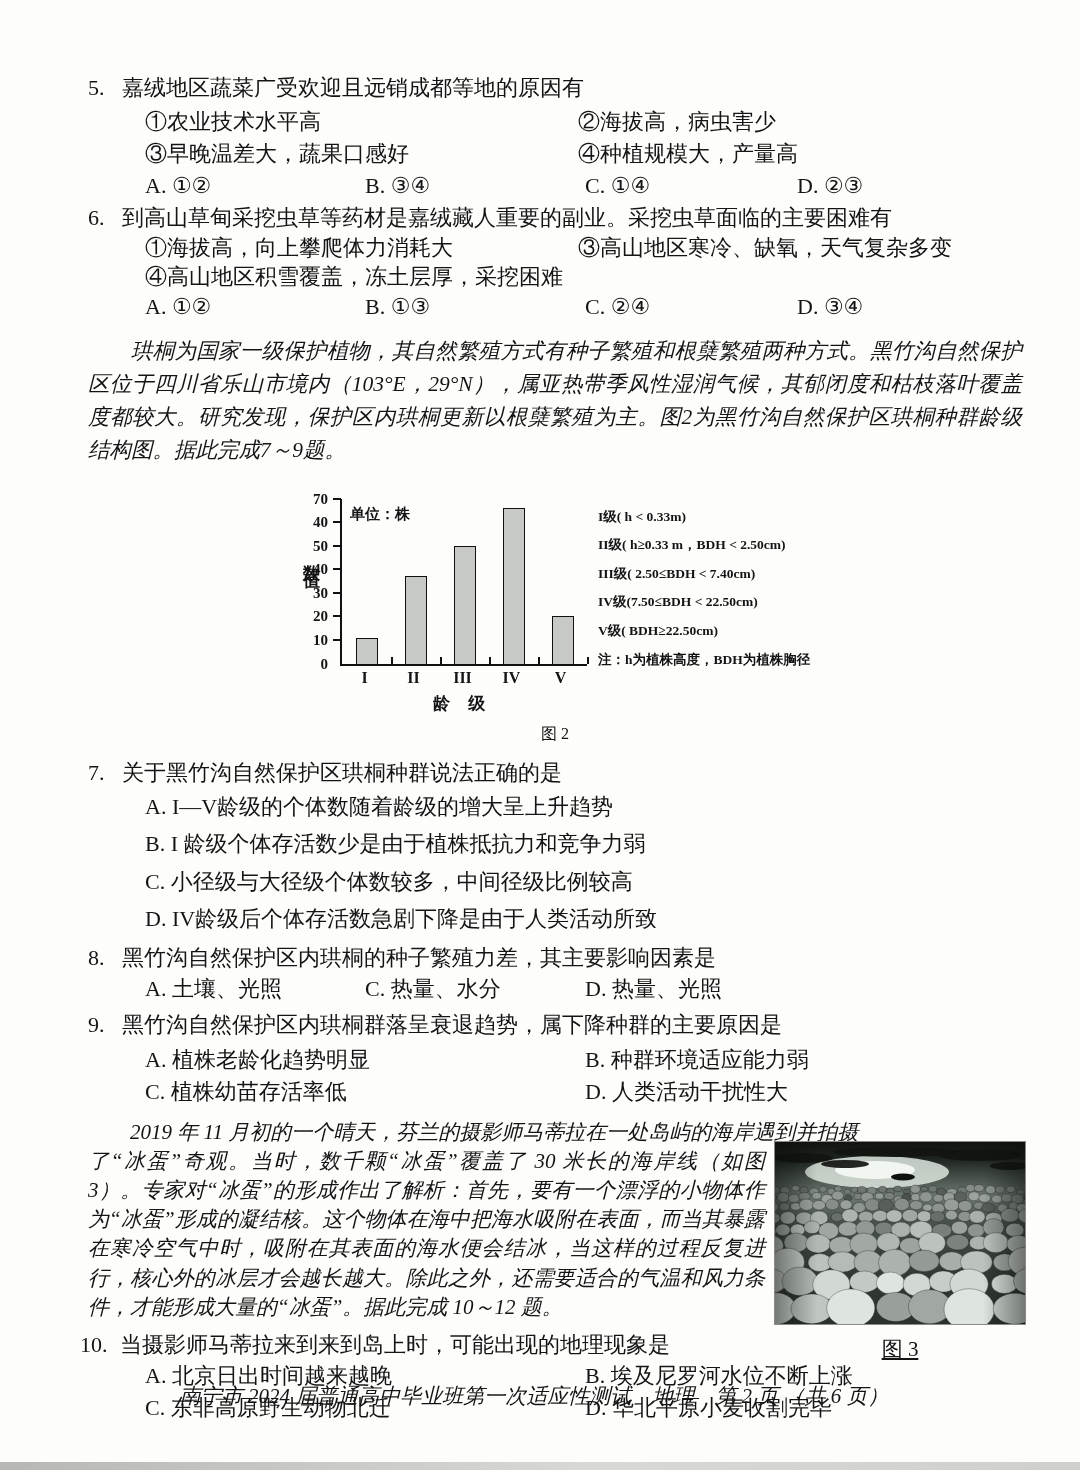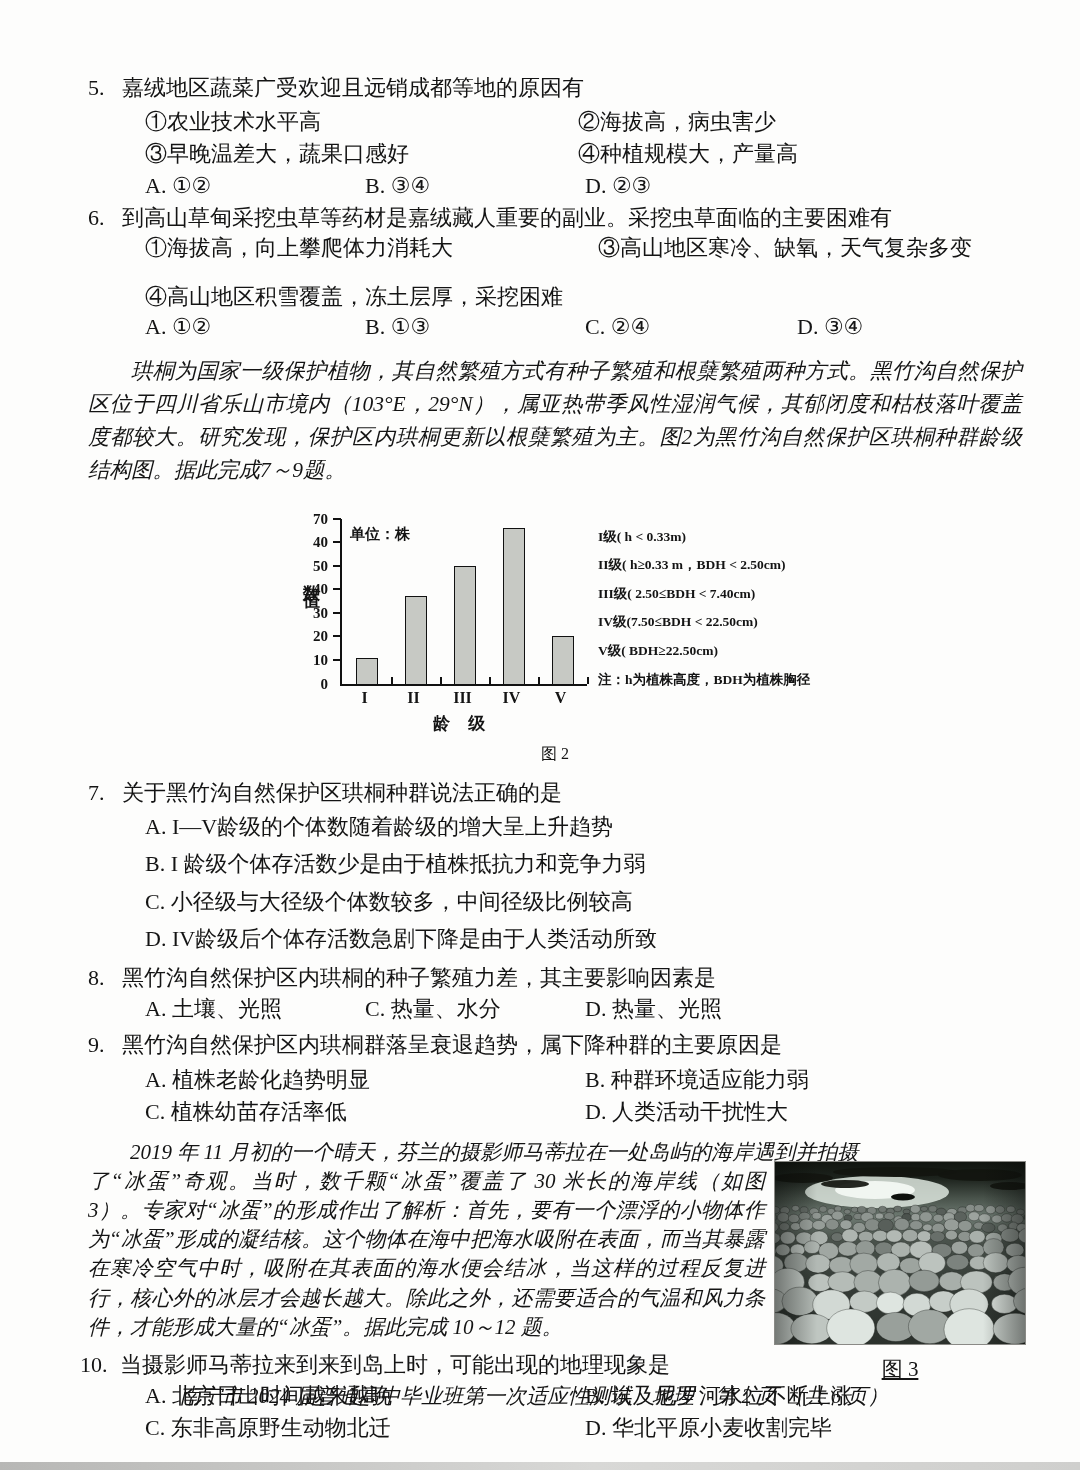--- a/index.html
+++ b/index.html
@@ -10,21 +10,21 @@
     background:#fdfdfc;
     font-family:"Liberation Serif","DejaVu Serif",serif;
     color:#141414;
     overflow:hidden;
   }
   .content{position:absolute;left:88px;top:72px;width:934px;}
   .qrow{display:flex;line-height:31px;font-size:22px;}
   .qnum{flex:0 0 34px;}
   .qnum.wide{flex:0 0 40px;margin-left:-8px;}
   .stmt-grid2{display:grid;grid-template-columns:433px 1fr;padding-left:57px;line-height:32px;font-size:22px;}
-  .stmt-grid2.tight{line-height:29px;gap:20px;}
+  .stmt-grid2.tight{line-height:29px;}
   .opt-grid4{display:grid;grid-template-columns:220px 220px 212px 1fr;padding-left:57px;line-height:32px;font-size:22px;}
   .opt-grid2{display:grid;grid-template-columns:440px 1fr;padding-left:57px;line-height:32px;font-size:22px;}
   .opts-stack{padding-left:57px;line-height:37.5px;font-size:22px;}
   .kai{font-style:italic;}
   .intro1{font-size:21.5px;line-height:33px;text-align:justify;text-indent:2em;margin-top:12px;}
   
   .chart-block{position:relative;height:228px;margin-top:6px;font-family:"Liberation Serif","DejaVu Serif",serif;}
   .chart-ylabel{position:absolute;left:212px;top:62px;writing-mode:vertical-rl;text-orientation:upright;
     font-weight:700;font-size:17px;letter-spacing:8px;}
   .chart-yaxis{position:absolute;left:198px;top:10px;width:52px;height:165px;}
@@ -71,20 +71,21 @@
     </div>
     <div class="stmt-grid2" style="margin-top:3px;">
       <span>①农业技术水平高</span>
       <span>②海拔高，病虫害少</span>
       <span>③早晚温差大，蔬果口感好</span>
       <span>④种植规模大，产量高</span>
     </div>
     <div class="opt-grid4">
       <span>A. ①②</span>
       <span>B. ③④</span>
+      <span>C. ①④</span>
       <span>D. ②③</span>
     </div>
 
     <div class="qrow">
       <span class="qnum">6.</span>
       <span>到高山草甸采挖虫草等药材是嘉绒藏人重要的副业。采挖虫草面临的主要困难有</span>
     </div>
     <div class="stmt-grid2 tight">
       <span>①海拔高，向上攀爬体力消耗大</span>
       <span>③高山地区寒冷、缺氧，天气复杂多变</span>

